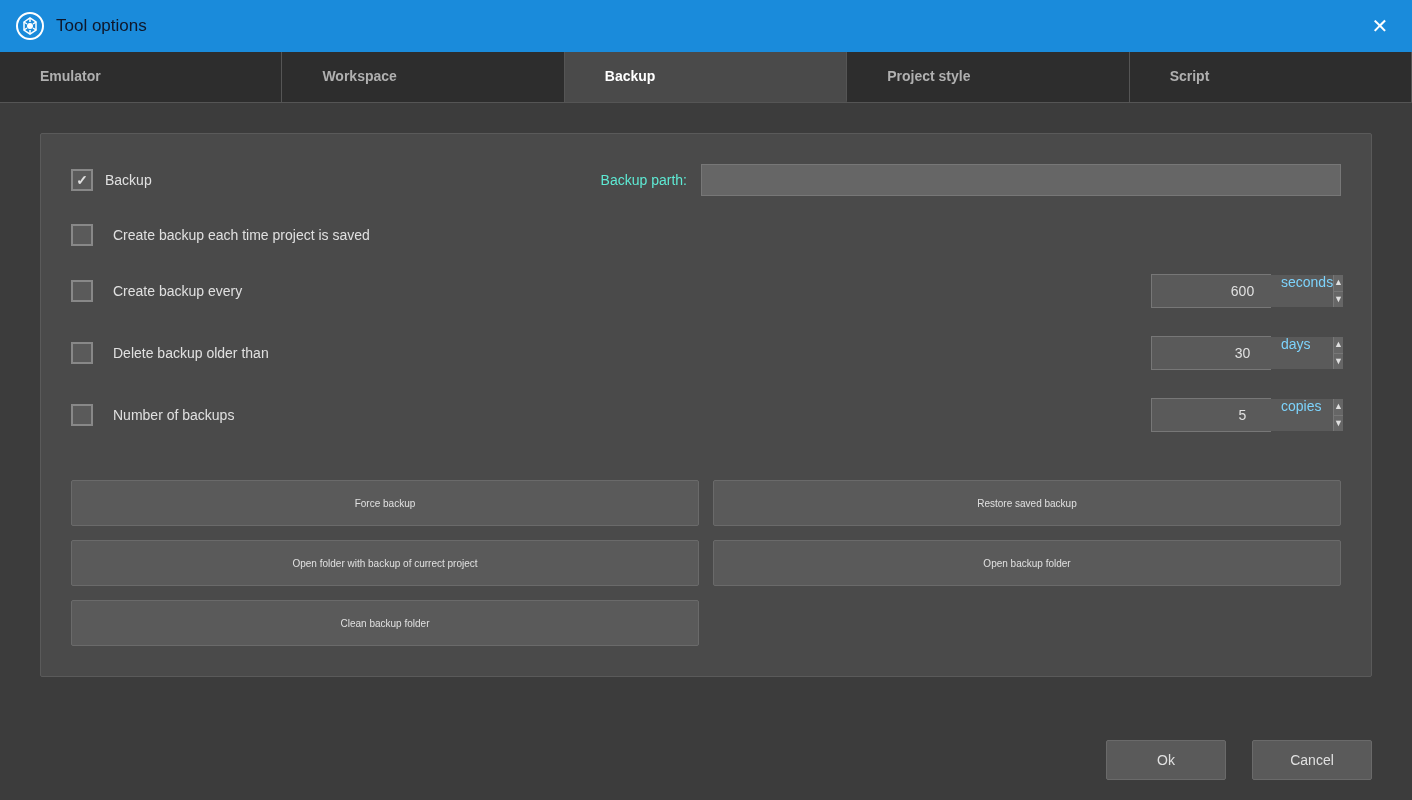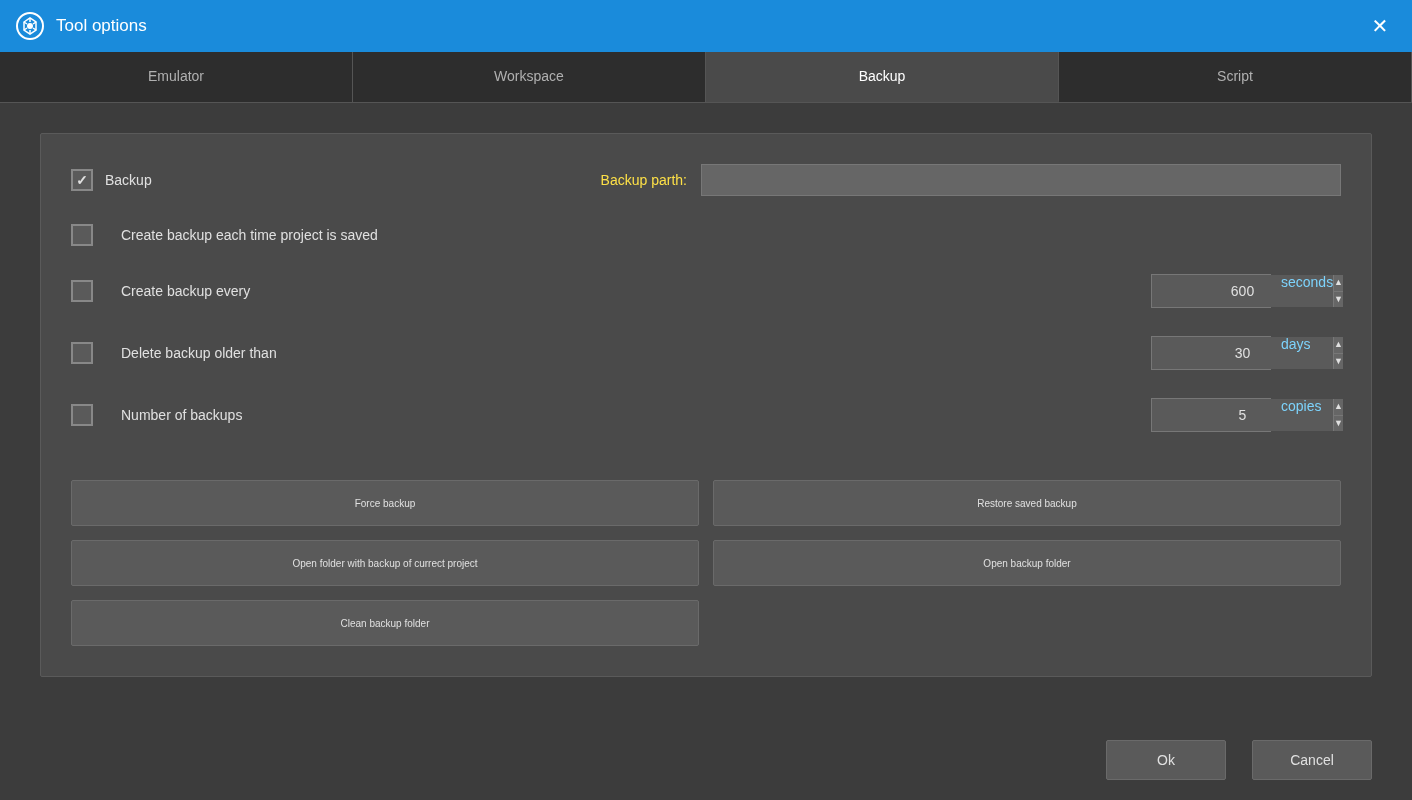--- a/index.html
+++ b/index.html
@@ -31,21 +31,21 @@
       padding: 0 16px;
       flex-shrink: 0;
     }
     .titlebar-icon {
       width: 28px;
       height: 28px;
       margin-right: 12px;
       flex-shrink: 0;
     }
     .titlebar-title {
-      color: #ffffff;
+      color: #0f172a;
       font-size: 17px;
       font-weight: 400;
       flex: 1;
     }
     .titlebar-close {
       color: #ffffff;
       font-size: 20px;
       cursor: pointer;
       background: none;
       border: none;
@@ -56,27 +56,27 @@
       justify-content: center;
     }
     
     .tabs {
       background: #2d2d2d;
       display: flex;
       flex-shrink: 0;
       border-bottom: 1px solid #555;
     }
     .tab {
-      padding: 16px 62px;
+      padding: 16px 40px;
       color: #b0b0b0;
       cursor: pointer;
       font-size: 14px;
       border-right: 1px solid #555;
-      text-align: center;
-      flex: 1;
+      flex: 1;
+      font-weight: bold;
     }
     .tab.active {
       background: #4a4a4a;
       color: #ffffff;
       border-bottom: 2px solid #4a4a4a;
     }
     
     .content {
       flex: 1;
       padding: 30px 40px;
@@ -99,21 +99,21 @@
       align-items: center;
       margin-bottom: 28px;
     }
     .row:last-child {
       margin-bottom: 0;
     }
     
     .checkbox-wrap {
       display: flex;
       align-items: center;
-      gap: 28px;
+      gap: 20px;
     }
     .checkbox {
       width: 22px;
       height: 22px;
       border: 2px solid #888;
       background: #5a5a5a;
       display: flex;
       align-items: center;
       justify-content: center;
       cursor: pointer;
@@ -125,21 +125,21 @@
     .checkbox-checkmark {
       color: #e0e0e0;
       font-size: 14px;
       font-weight: bold;
     }
     .checkbox-label {
       color: #e0e0e0;
       font-size: 14px;
     }
     .backup-path-label {
-      color: #fde047;
+      color: #5eead4;
       font-size: 14px;
       white-space: nowrap;
     }
     .backup-path-input {
       width: 640px;
       height: 32px;
       background: #666;
       border: 1px solid #777;
       color: #e0e0e0;
       font-size: 13px;
@@ -267,20 +267,21 @@
       </svg>
     </div>
     <span class="titlebar-title">Tool options</span>
     <button class="titlebar-close">✕</button>
   </div>
 
   <div class="tabs">
     <div class="tab">Emulator</div>
     <div class="tab">Workspace</div>
     <div class="tab active">Backup</div>
+    <div class="tab">Project style</div>
     <div class="tab">Script</div>
   </div>
 
   <div class="content">
     <div class="panel">
 
       <div class="backup-main-row">
         <div class="backup-main-left">
           <div class="checkbox checked">
             <span class="checkbox-checkmark">✓</span>

